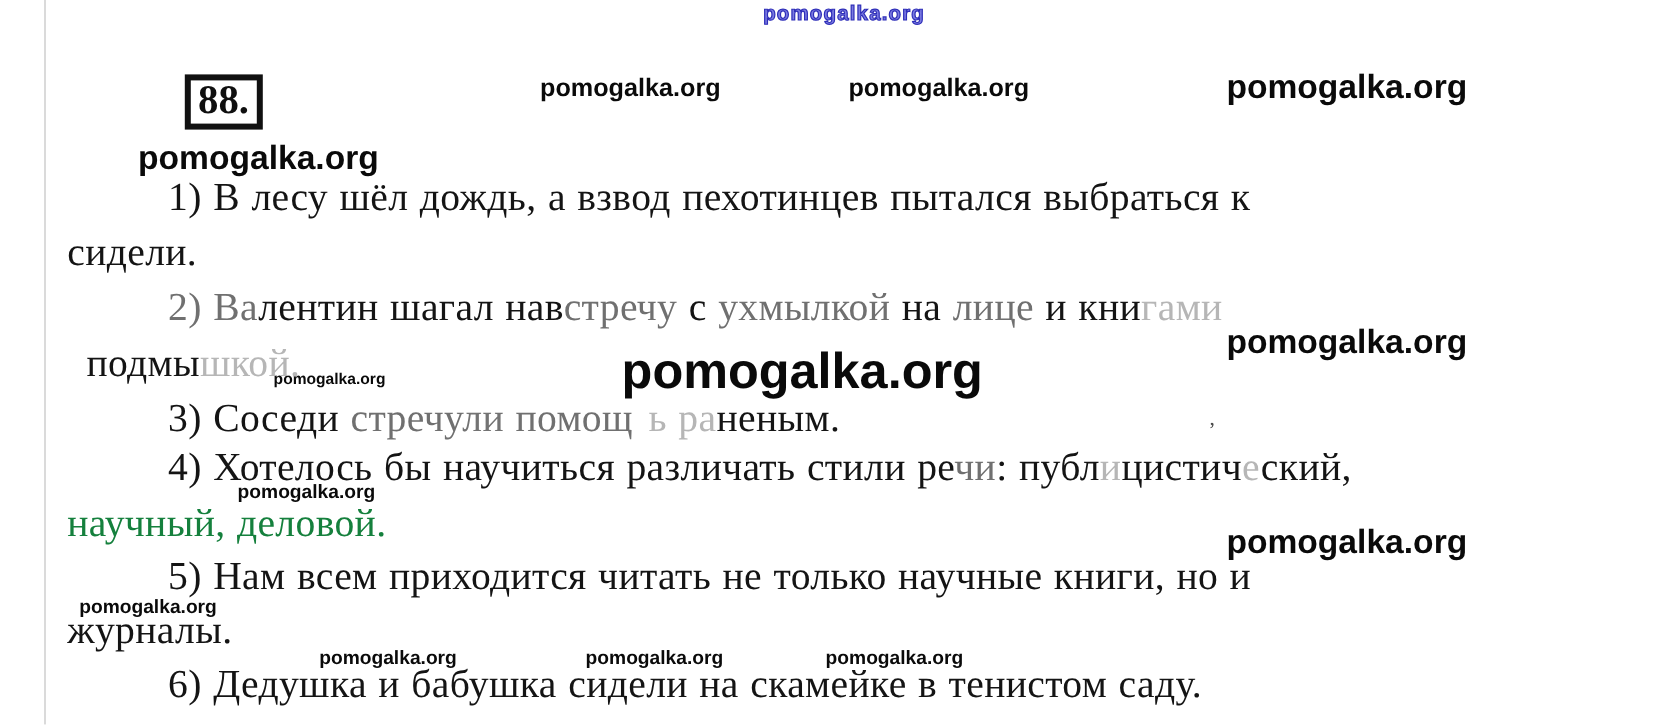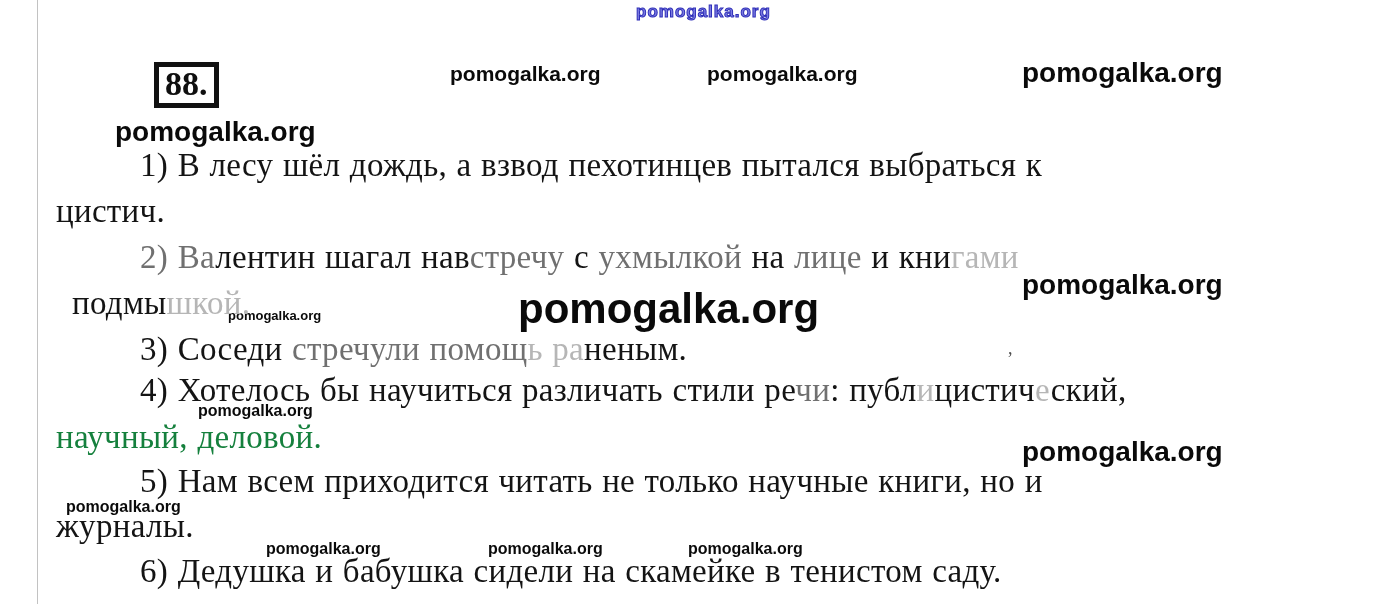--- a/index.html
+++ b/index.html
@@ -94,24 +94,24 @@
       <div class="wm" style="left: 198px; top: 403px; font-size: 16px;">pomogalka.org</div>
       <div class="wm" style="left: 1022px; top: 438px; font-size: 28px;">pomogalka.org</div>
       <div class="wm" style="left: 66px; top: 499px; font-size: 16px;">pomogalka.org</div>
       <div class="wm" style="left: 266px; top: 541px; font-size: 16px;">pomogalka.org</div>
       <div class="wm" style="left: 488px; top: 541px; font-size: 16px;">pomogalka.org</div>
       <div class="wm" style="left: 688px; top: 541px; font-size: 16px;">pomogalka.org</div>
     </div>
 
   <div id="textlayer">
       <div class="text-line" style="left: 140px; top: 147px;"><span style="color: rgb(20, 20, 20);">1) В лесу шёл дождь, а взвод пехотинцев пытался выбраться к</span></div>
-      <div class="text-line" style="left: 56px; top: 193px;"><span style="color: rgb(20, 20, 20);">цистич.</span></div>
+      <div class="text-line" style="left: 56px; top: 193px;"><span style="color: rgb(20, 20, 20);">сидели.</span></div>
       <div class="text-line" style="left: 140px; top: 239px;"><span style="color: rgb(112, 112, 112);">2) Ва</span><span style="color: rgb(20, 20, 20);">лентин шагал нав</span><span style="color: rgb(112, 112, 112);">стречу</span><span style="color: rgb(20, 20, 20);"> с </span><span style="color: rgb(112, 112, 112);">ухмылкой</span><span style="color: rgb(20, 20, 20);"> на </span><span style="color: rgb(112, 112, 112);">лице</span><span style="color: rgb(20, 20, 20);"> и кни</span><span style="color: rgb(182, 182, 182);">гами</span></div>
       <div class="text-line" style="left: 72px; top: 285px;"><span style="color: rgb(20, 20, 20);">подмы</span><span style="color: rgb(182, 182, 182);">шкой.</span></div>
-      <div class="text-line" style="left: 140px; top: 331px;"><span style="color: rgb(20, 20, 20);">3) Соседи</span><span style="color: rgb(112, 112, 112);"> стречу</span><span style="color: #737373;">ли</span><span style="color: rgb(112, 112, 112);"> помощ</span><span style="color: rgb(182, 182, 182);">ь ра</span><span style="color: rgb(20, 20, 20);">неным.</span></div>
+      <div class="text-line" style="left: 140px; top: 331px;"><span style="color: rgb(20, 20, 20);">3) Соседи</span><span style="color: rgb(112, 112, 112);"> стречу</span><span style="color: #737373;">ли</span><span style="color: rgb(112, 112, 112);"> помощ</span><span style="color: rgb(182, 182, 182); margin-left: 13px;">ь ра</span><span style="color: rgb(20, 20, 20);">неным.</span></div>
       <div class="text-line" style="left: 140px; top: 372px;"><span style="color: rgb(20, 20, 20);">4) Хотелось бы научиться различать стили ре</span><span style="color: rgb(112, 112, 112);">чи</span><span style="color: rgb(20, 20, 20);">: публ</span><span style="color: rgb(182, 182, 182);">и</span><span style="color: rgb(20, 20, 20);">цистич</span><span style="color: rgb(182, 182, 182);">е</span><span style="color: rgb(20, 20, 20);">ский,</span></div>
       <div class="text-line" style="left: 56px; top: 419px;"><span style="color: #15803d;">научный, деловой.</span></div>
       <div class="text-line" style="left: 140px; top: 463px;"><span style="color: rgb(20, 20, 20);">5) Нам всем приходится читать не только научные книги, но и</span></div>
       <div class="text-line" style="left: 56px; top: 508px;"><span style="color: rgb(20, 20, 20);">журналы.</span></div>
       <div class="text-line" style="left: 140px; top: 553px;"><span style="color: rgb(20, 20, 20);">6) Дедушка и бабушка сидели на скамейке в тенистом саду.</span></div>
     </div>
 
   <div class="stray-mark">,</div>
 </div>
 

